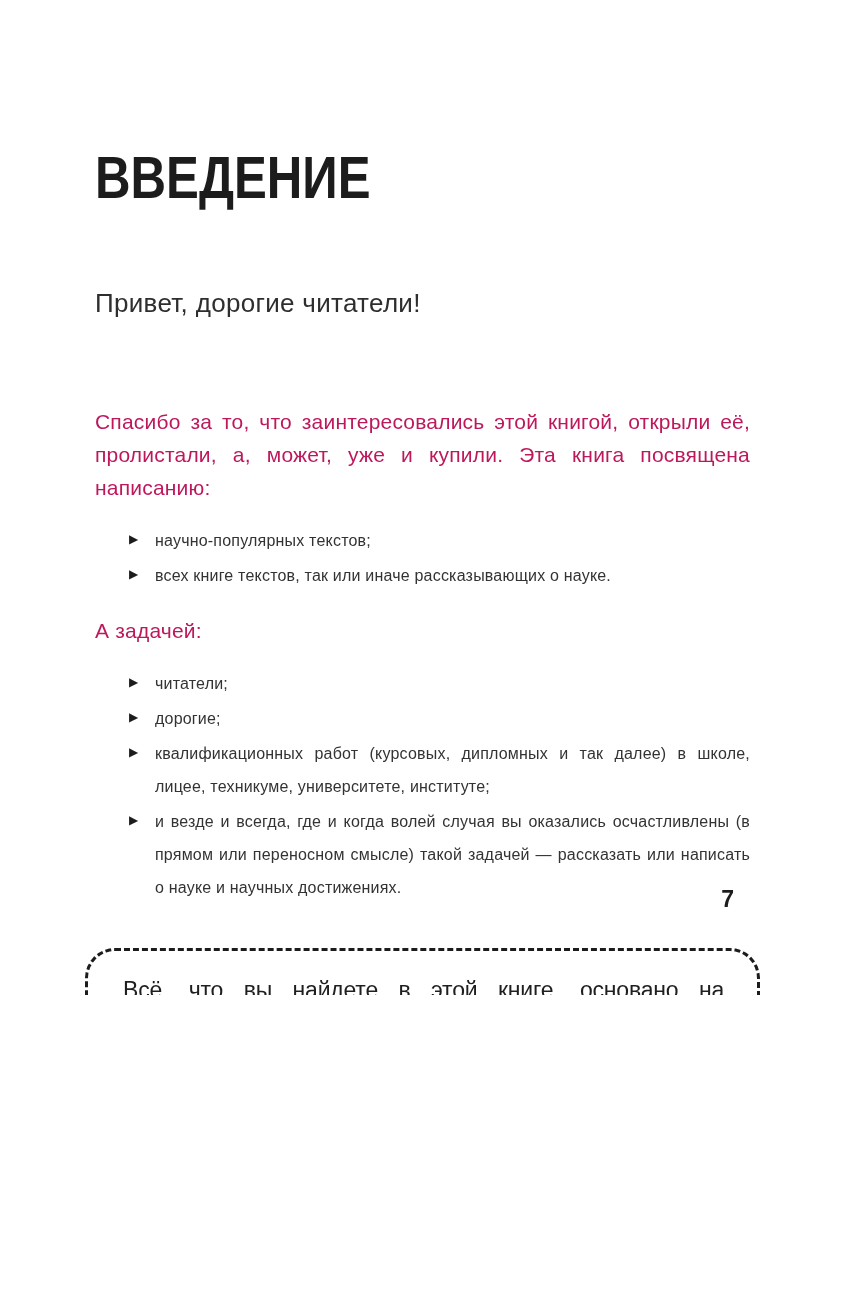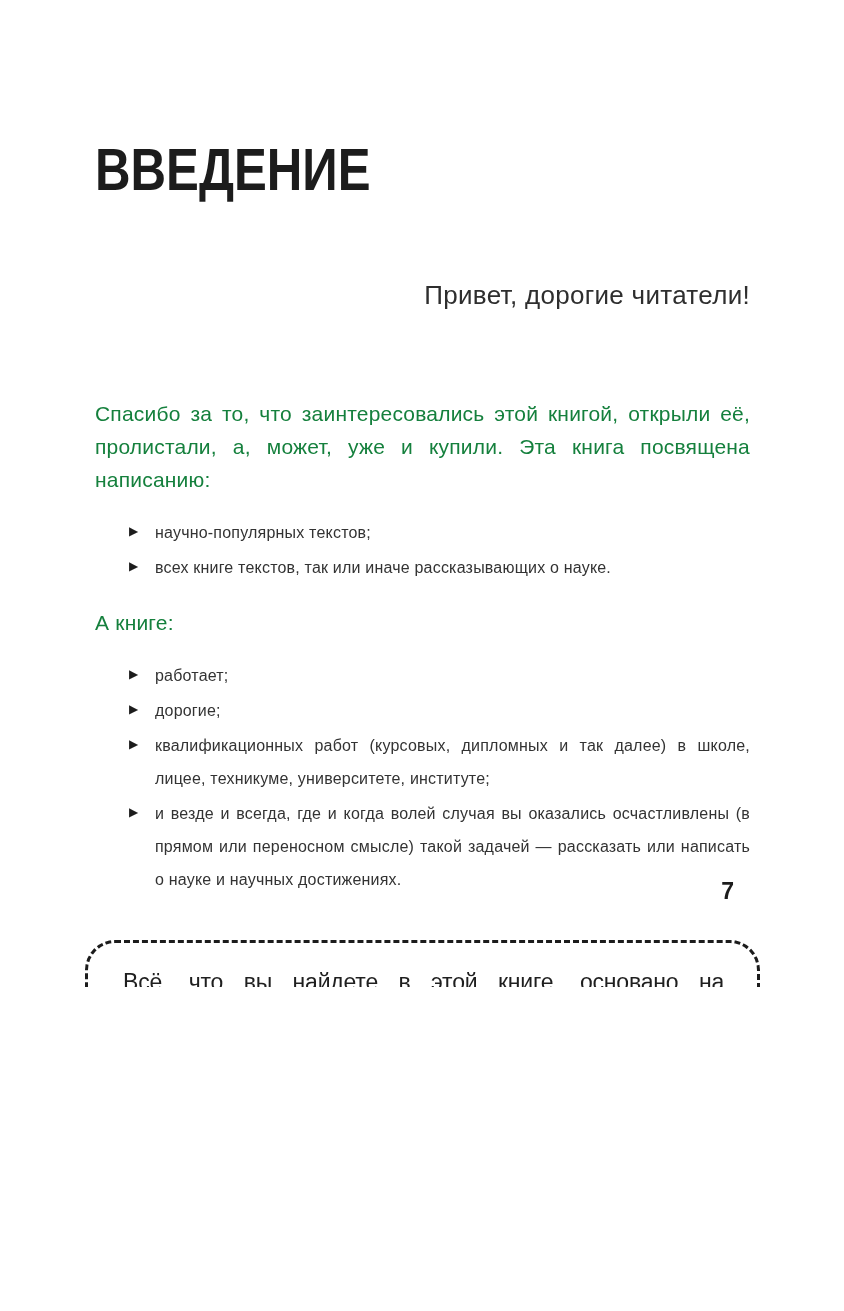--- a/index.html
+++ b/index.html
@@ -3,21 +3,21 @@
 <meta charset="utf-8">
 <style>
   * { margin: 0; padding: 0; box-sizing: border-box; }
   html, body { background: #ffffff; }
   body { font-family: "Liberation Sans", sans-serif; }
 
   .page {
     position: relative;
     width: 844px;
     height: 979px;
-    margin: 8px auto;
+    margin: 16px auto;
     background: #ffffff;
     color: #333333;
     overflow: hidden;
   }
 
   .content {
     padding: 0 94px 0 95px; 
   }
 
   .chapter-title {
@@ -28,32 +28,32 @@
     font-weight: 700;
     color: #1c1c1c;
     letter-spacing: 0px;
     transform: scaleX(0.82);
     transform-origin: left top;
     white-space: nowrap;
   }
 
   .greeting {
     margin-top: 80px;
-    text-align: right;
+    text-align: left;
     font-size: 26px;
     color: #2e2e2e;
     font-weight: 400;
     letter-spacing: 0.3px;
   }
 
   .body-text {
     font-size: 21px;
     line-height: 33px;
     text-align: justify;
-    color: #15803d;
+    color: #be185d;
     letter-spacing: 0.2px;
   }
 
   .intro-paragraph { margin-top: 86px; }
 
   .bullet-list {
     list-style: none;
     margin-top: 20px;
   }
 
@@ -125,26 +125,26 @@
       <li class="bullet-item">
         <span class="bullet-marker">▶</span>
         <span class="bullet-text">научно-популярных текстов;</span>
       </li>
       <li class="bullet-item">
         <span class="bullet-marker">▶</span>
         <span class="bullet-text">всех книге текстов, так или иначе рассказывающих о науке.</span>
       </li>
     </ul>
 
-    <p class="body-text list-intro">А книге:</p>
+    <p class="body-text list-intro">А задачей:</p>
 
     <ul class="bullet-list">
       <li class="bullet-item">
         <span class="bullet-marker">▶</span>
-        <span class="bullet-text">работает;</span>
+        <span class="bullet-text">читатели;</span>
       </li>
       <li class="bullet-item">
         <span class="bullet-marker">▶</span>
         <span class="bullet-text">дорогие;</span>
       </li>
       <li class="bullet-item">
         <span class="bullet-marker">▶</span>
         <span class="bullet-text">квалификационных работ (курсовых, дипломных и так далее) в школе, лицее, техникуме, университете, институте;</span>
       </li>
       <li class="bullet-item">

